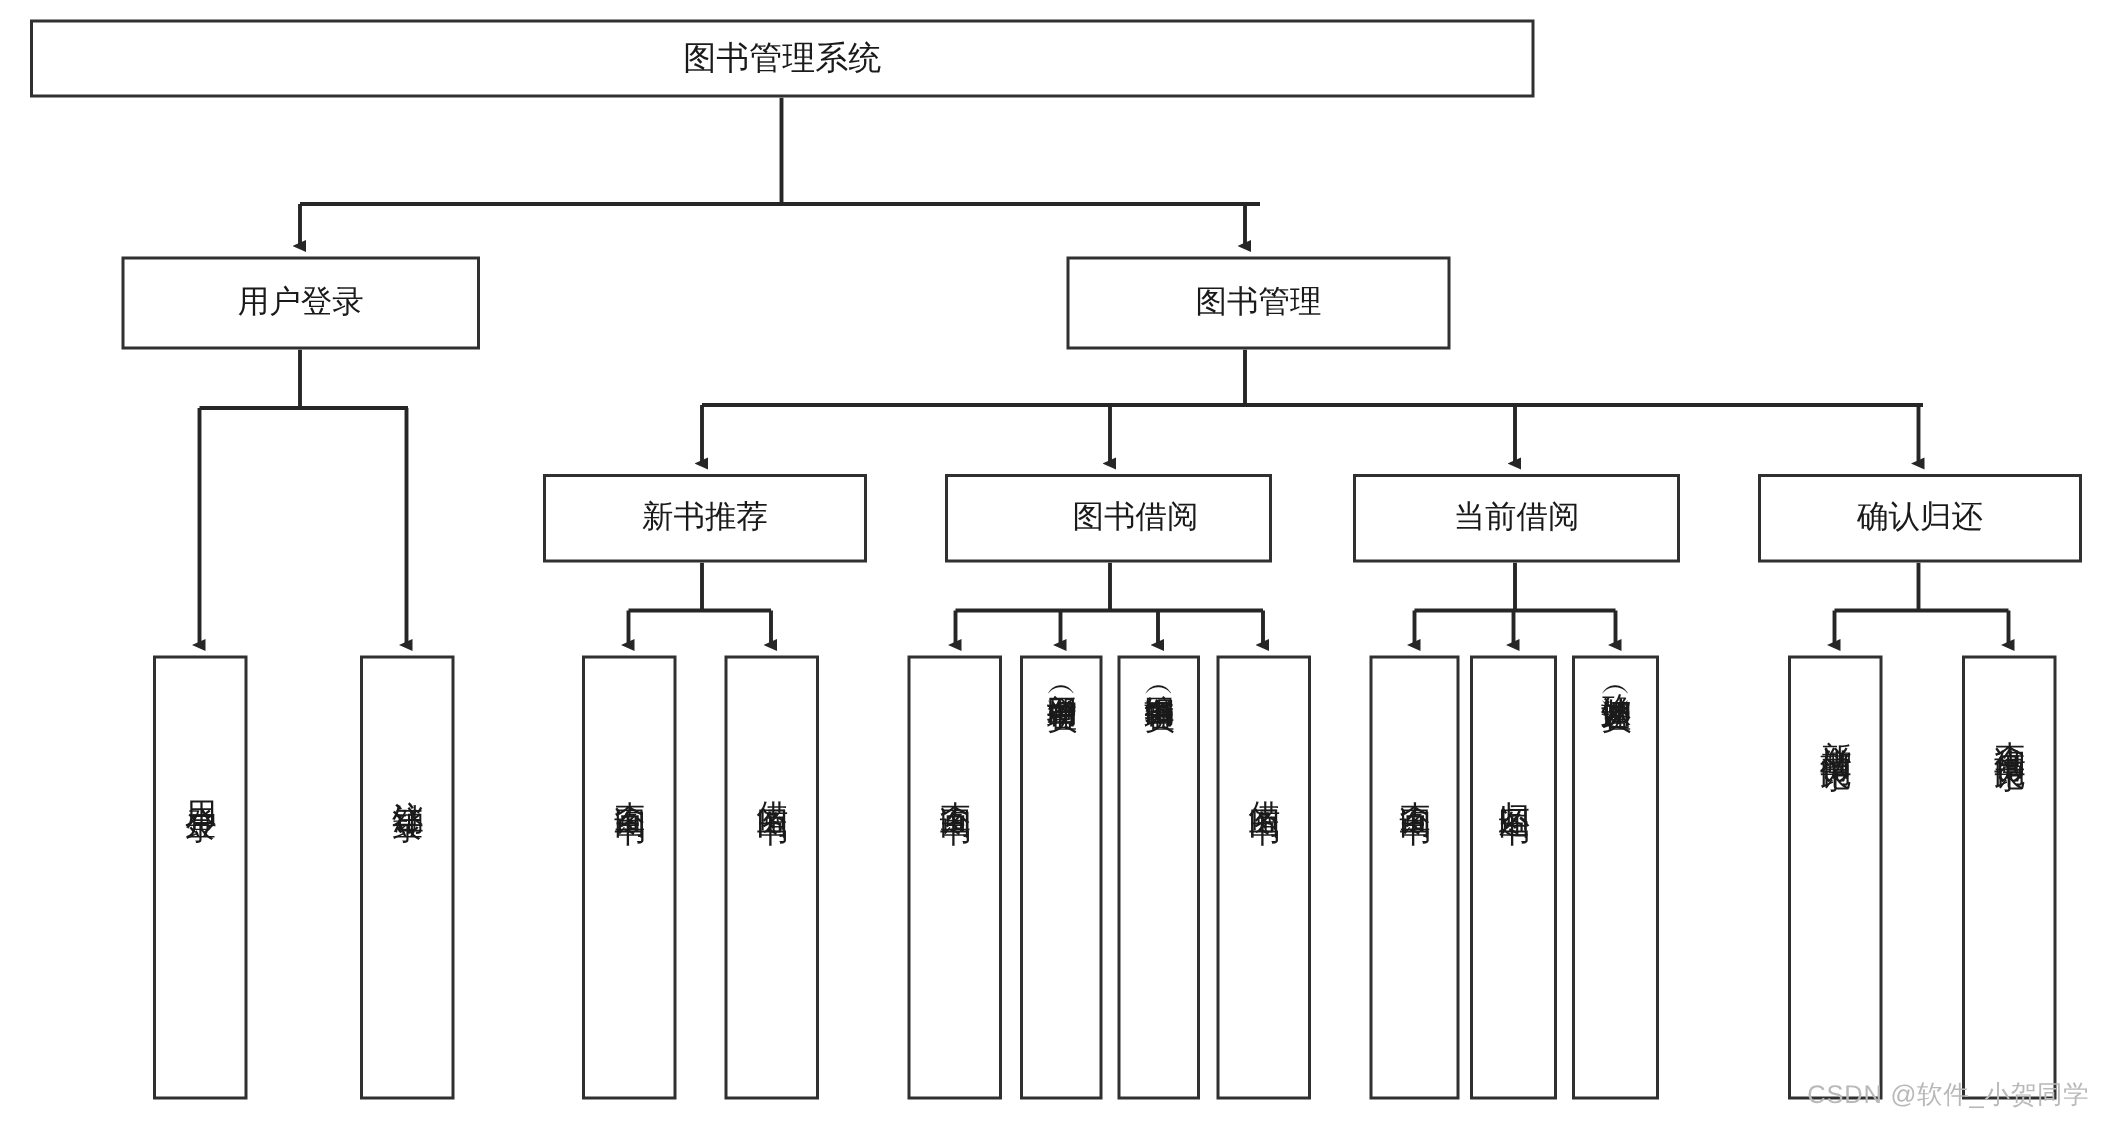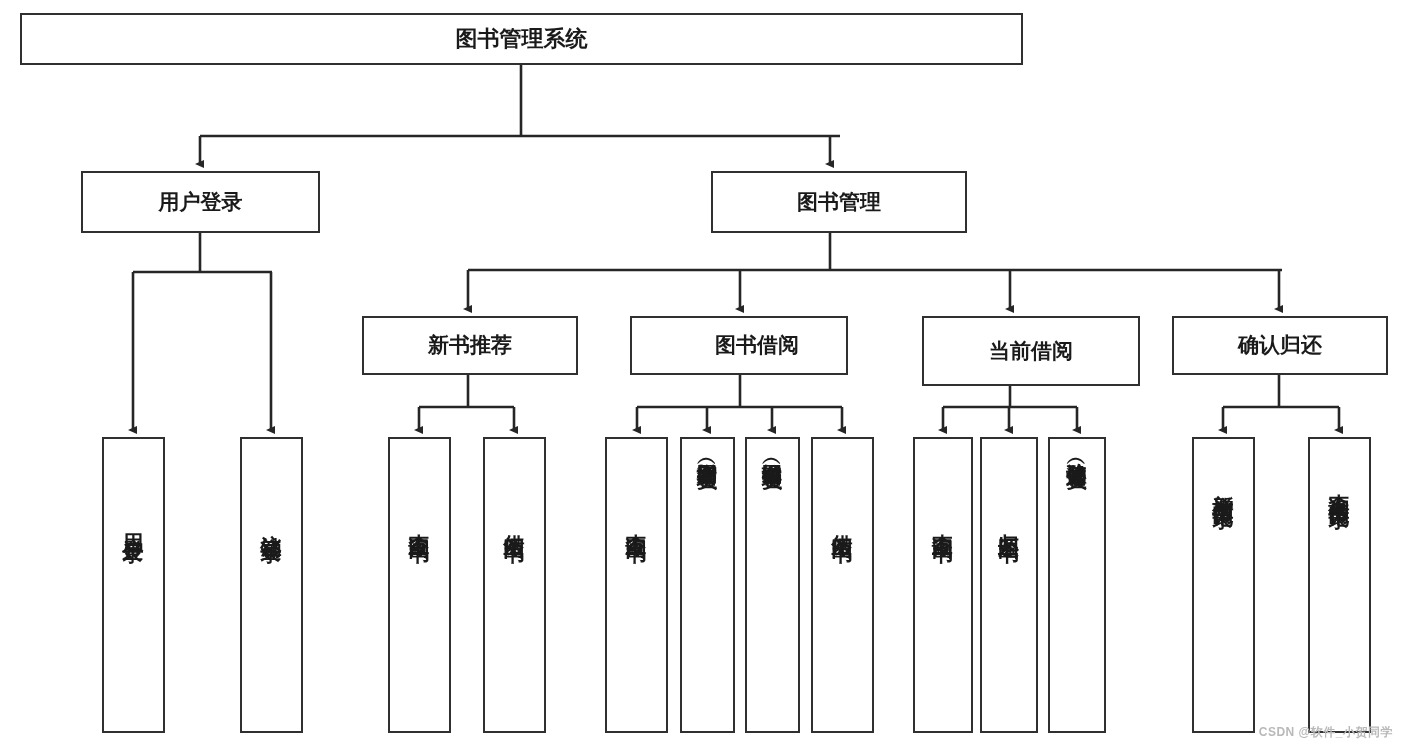--- a/index.html
+++ b/index.html
@@ -10,21 +10,20 @@
   }
   body {
     font-family: "Liberation Sans", "DejaVu Sans", sans-serif;
   }
   #diagram-root {
     position: relative;
     width: 1405px;
     height: 747px;
     background: #ffffff;
     overflow: hidden;
-    font-weight: bold;
   }
   #edge-layer {
     position: absolute;
     left: 0;
     top: 0;
     width: 1405px;
     height: 747px;
   }
   .node {
     position: absolute;
@@ -65,21 +64,21 @@
     white-space: nowrap;
   }
   .node.v.tall > .node-label {
     font-size: 20px;
     letter-spacing: 1px;
   }
   #watermark {
     position: absolute;
     right: 12px;
     bottom: 6px;
-    font-size: 12px;
+    font-size: 17px;
     color: #b9b9b9;
     letter-spacing: 0.5px;
     z-index: 5;
     pointer-events: none;
     white-space: nowrap;
   }
 </style>
 </head>
 <body>
 
@@ -145,21 +144,21 @@
   <div class="node h" style="left:711px; top:171px; width:256px; height:62px;">
     <span class="node-label">图书管理</span>
   </div>
 
   <div class="node h" style="left:362px; top:316px; width:216px; height:59px;">
     <span class="node-label">新书推荐</span>
   </div>
   <div class="node h" style="left:630px; top:316px; width:218px; height:59px;padding-left:36px;">
     <span class="node-label">图书借阅</span>
   </div>
-  <div class="node h" style="left:922px; top:316px; width:218px; height:70px;">
+  <div class="node h" style="left:902px; top:316px; width:218px; height:59px;">
     <span class="node-label">当前借阅</span>
   </div>
   <div class="node h" style="left:1172px; top:316px; width:216px; height:59px;">
     <span class="node-label">确认归还</span>
   </div>
 
   <div class="node v" style="left:102px; top:437px; width:63px; height:296px; padding-top:78px;">
     <span class="node-label">用户登录</span>
   </div>
   <div class="node v" style="left:240px; top:437px; width:63px; height:296px; padding-top:78px;">

